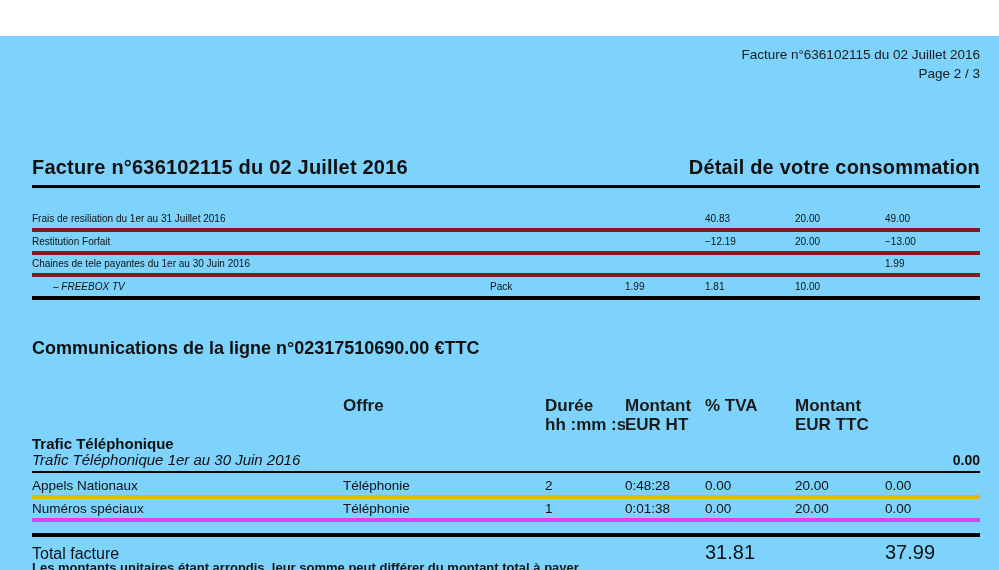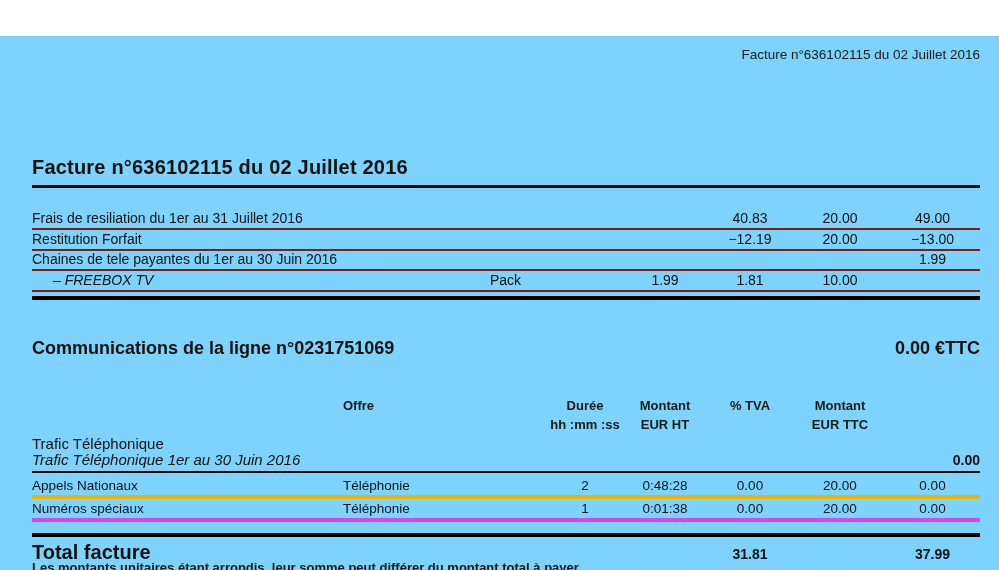--- a/index.html
+++ b/index.html
@@ -17,66 +17,68 @@
 
   
   .title-bar{top:120px;display:flex;justify-content:space-between;align-items:baseline;
     border-bottom:3px solid #000;padding-bottom:6px;}
   .title-bar .t{font-size:20px;font-weight:bold;letter-spacing:.2px;}
 
   
   .grid-a{display:grid;grid-template-columns:458px 55px 80px 80px 90px 90px 95px;}
   .grid-b{display:grid;grid-template-columns:311px 202px 80px 80px 90px 90px 95px;}
   .cell{overflow:hidden;white-space:nowrap;}
-  .num{text-align:center;}
+  .num{text-align:left;}
   .indent{padding-left:21px;font-style:italic;}
 
   
   .detail-table{top:174px;}
-  .detail-table .row{height:18px;line-height:17px;font-size:14px;
-    border-bottom:2px solid #7f1d1d;margin-bottom:0.5px;}
+  .detail-table .row{height:18px;line-height:17px;font-size:10px;
+    border-bottom:4px solid #7f1d1d;margin-bottom:0.5px;}
   .rule-thick{position:absolute;left:32px;right:19px;height:4px;background:#000;}
   .rule-1{top:260px;}
   .rule-2{top:497px;}
 
   
-  .comm-title{top:302px;display:flex;justify-content:space-between;align-items:baseline;}
+  .comm-title{top:302px;display:flex;align-items:baseline;}
   .comm-title .t{font-size:18px;font-weight:bold;}
 
   
-  .usage-head{top:360px;font-size:13px;font-weight:bold;line-height:19px;color:#1a1a1a;}
+  .usage-head{top:360px;font-size:17px;font-weight:bold;line-height:19px;color:#1a1a1a;}
 
   
-  .traffic-title{top:399px;font-size:15px;font-weight:normal;line-height:17px;}
+  .traffic-title{top:399px;font-size:15px;font-weight:bold;line-height:17px;}
   .traffic-sub{top:415px;display:flex;justify-content:space-between;align-items:baseline;
     border-bottom:2px solid #000;padding-bottom:2px;}
   .traffic-sub .sub{font-size:15px;font-style:italic;line-height:18px;}
   .traffic-sub .val{font-size:14px;font-weight:bold;}
   .usage-rows{top:441px;}
   .usage-rows .row{height:18px;line-height:17px;font-size:13.5px;}
   .usage-rows .row.r1{border-bottom:4px solid #eab308;margin-bottom:1px;}
   .usage-rows .row.r2{border-bottom:4px solid #d946ef;}
 
   
   .total-row{top:505px;align-items:baseline;}
-  .total-row .lbl{font-size:20px;font-weight:bold;}
-  .total-row .num{font-size:14px;font-weight:bold;}
+  .total-row .lbl{font-size:16px;font-weight:normal;}
+  .total-row .num{font-size:20px;font-weight:normal;}
   .footnote{top:524px;font-size:13px;font-weight:bold;color:#161616;}
 </style>
 </head>
 <body>
 
 <div class="page">
 
   <div class="corner-header">
     <div>Facture n°636102115 du 02 Juillet 2016</div>
+    <div>Page 2 / 3</div>
   </div>
 
   <div class="abs title-bar">
     <span class="t">Facture n°636102115 du 02 Juillet 2016</span>
+    <span class="t">Détail de votre consommation</span>
   </div>
 
   <div class="abs detail-table">
     <div class="row grid-a">
       <div class="cell">Frais de resiliation du 1er au 31 Juillet 2016</div>
       <div class="cell"></div>
       <div class="cell num"></div>
       <div class="cell num"></div>
       <div class="cell num">40.83</div>
       <div class="cell num">20.00</div>

